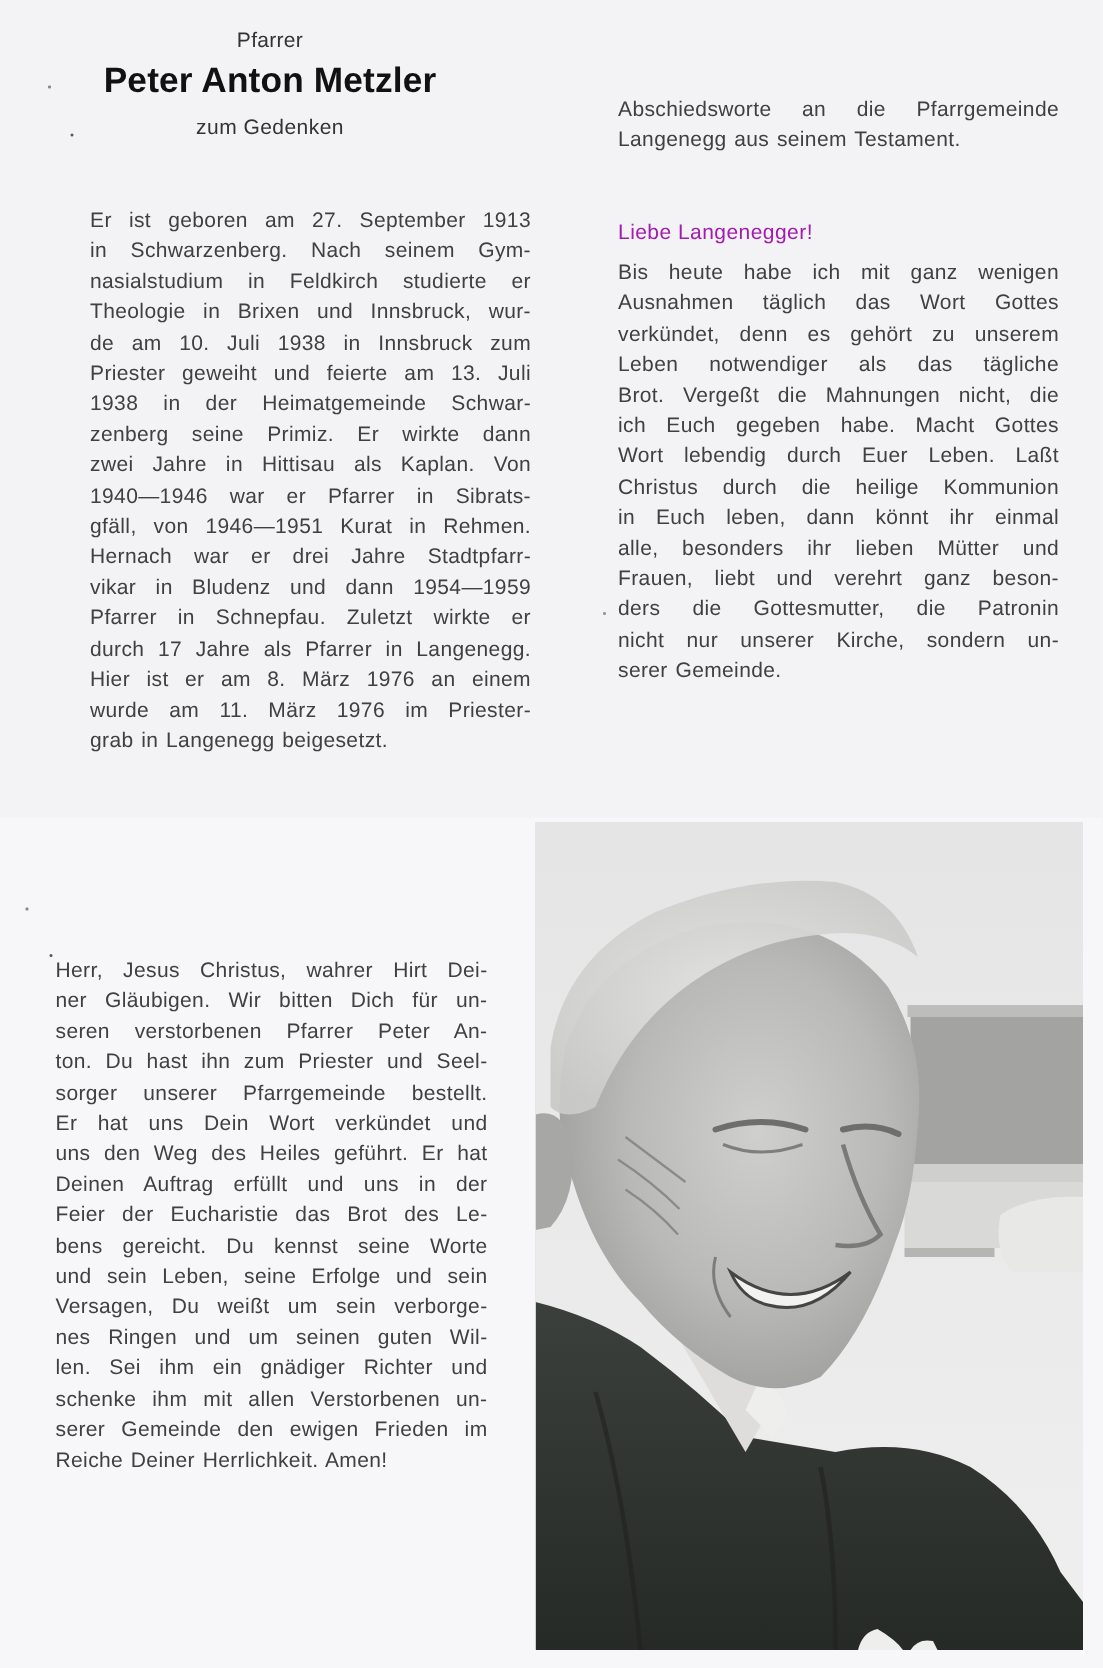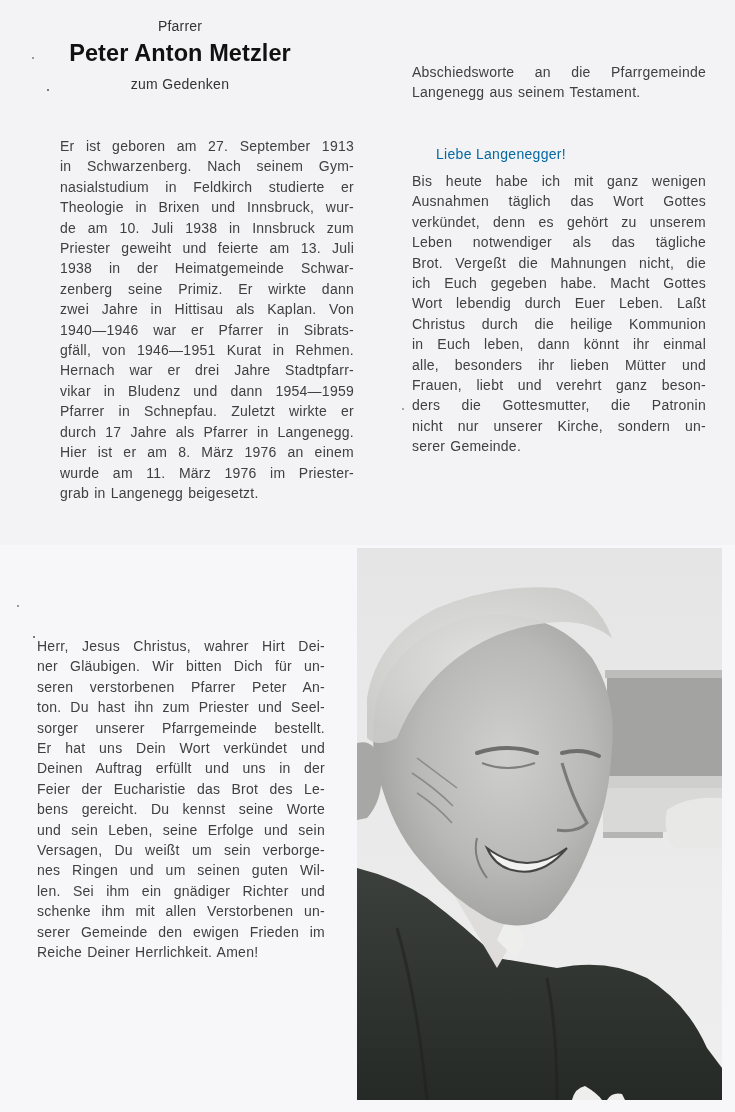--- a/index.html
+++ b/index.html
@@ -69,23 +69,23 @@
       width: 294px;
       margin-left: 27px;
     }
     .farewell-intro {
       left: 412px; top: 62px;
       width: 294px;
       text-align: left;
     }
     .greeting {
       position: absolute;
-      left: 436px; top: 146px;
-      font-size: 14px;
-      color: #0369a1;
+      left: 412px; top: 146px;
+      font-size: 14px;
+      color: #a21caf;
       letter-spacing: 0.3px;
     }
     .farewell-body {
       left: 412px; top: 171px;
       width: 294px;
     }
     .prayer {
       left: 37px; top: 636px;
       width: 288px;
     }
@@ -176,20 +176,21 @@
   <span class="line last">serer Gemeinde.</span>
 </div>
 
 <div class="text-block prayer">
   <span class="line">Herr, Jesus Christus, wahrer Hirt Dei-</span>
   <span class="line">ner Gläubigen. Wir bitten Dich für un-</span>
   <span class="line">seren verstorbenen Pfarrer Peter An-</span>
   <span class="line">ton. Du hast ihn zum Priester und Seel-</span>
   <span class="line">sorger unserer Pfarrgemeinde bestellt.</span>
   <span class="line">Er hat uns Dein Wort verkündet und</span>
+  <span class="line">uns den Weg des Heiles geführt. Er hat</span>
   <span class="line">Deinen Auftrag erfüllt und uns in der</span>
   <span class="line">Feier der Eucharistie das Brot des Le-</span>
   <span class="line">bens gereicht. Du kennst seine Worte</span>
   <span class="line">und sein Leben, seine Erfolge und sein</span>
   <span class="line">Versagen, Du weißt um sein verborge-</span>
   <span class="line">nes Ringen und um seinen guten Wil-</span>
   <span class="line">len. Sei ihm ein gnädiger Richter und</span>
   <span class="line">schenke ihm mit allen Verstorbenen un-</span>
   <span class="line">serer Gemeinde den ewigen Frieden im</span>
   <span class="line last">Reiche Deiner Herrlichkeit. Amen!</span>

